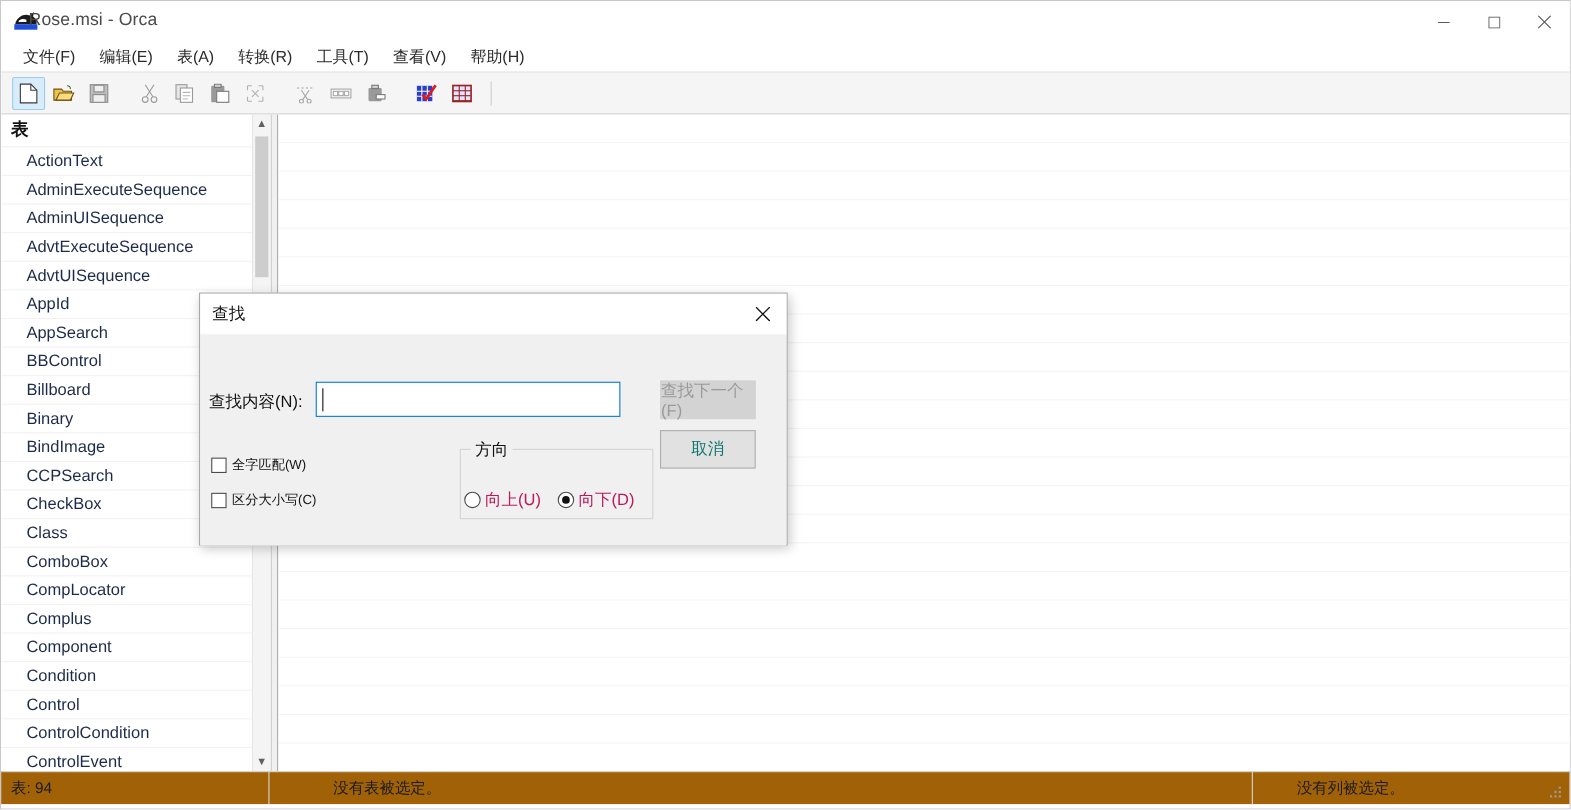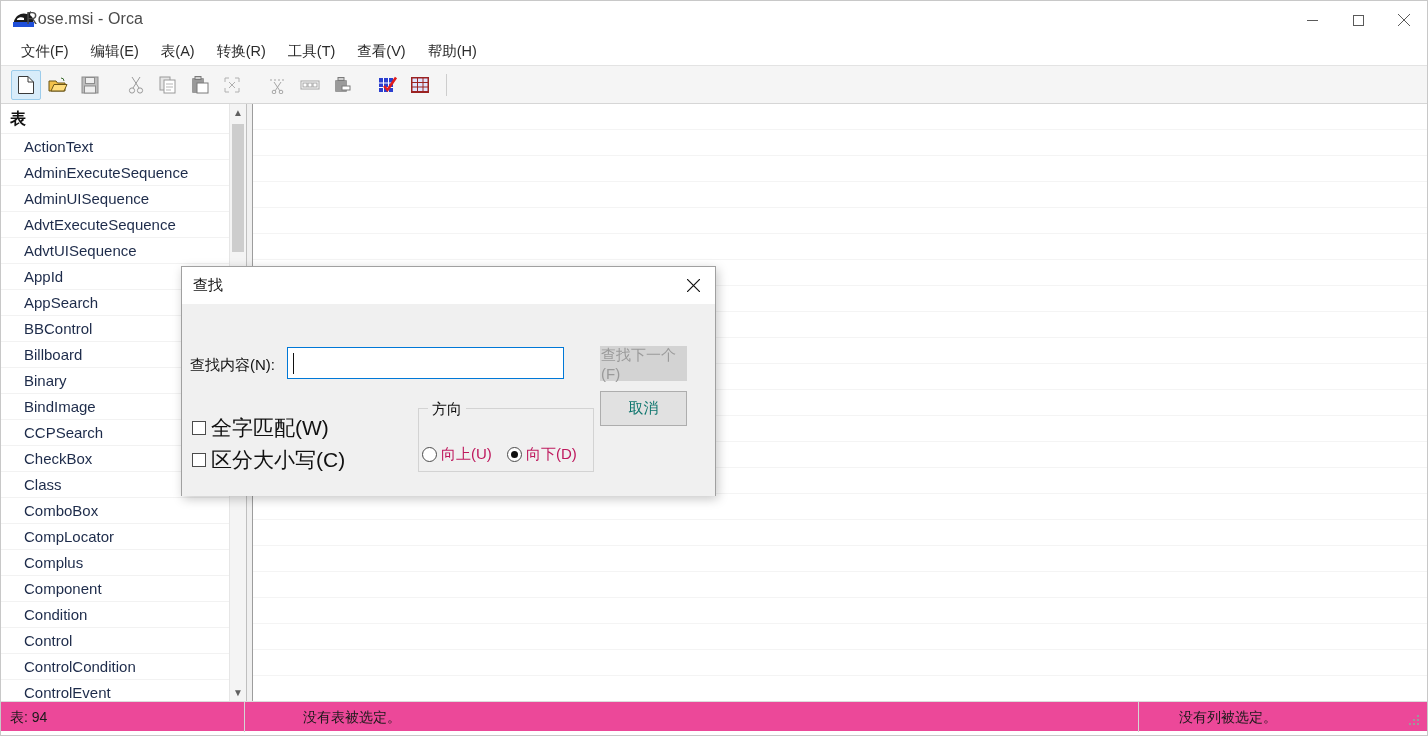--- a/index.html
+++ b/index.html
@@ -62,22 +62,22 @@
      color:#606060;font-size:10px;}
   .sb-arrow.bot{position:absolute;bottom:0;left:0;right:0;}
   .sb-thumb{position:absolute;left:2px;right:2px;top:20px;height:128px;background:#cdcdcd;}
 
   .splitter{width:5px;background:#f0f0f0;border-right:1px solid #9d9d9d;}
 
   .grid-pane{position:relative;flex:1;background:#ffffff;overflow:hidden;}
   .grid-row{height:26px;border-bottom:1px solid #f4f4f4;box-sizing:border-box;}
 
   
-  .statusbar{position:relative;height:30px;background:#ec4899;
-     border-top:1px solid #dcdcdc;display:flex;align-items:center;
+  .statusbar{position:relative;height:30px;background:#a16207;
+     border-top:1px solid #dcdcdc;display:flex;align-items:flex-end;
      font-size:14px;color:#1a1a1a;z-index:3;box-sizing:border-box;}
   .st-cell{height:30px;line-height:30px;padding-left:9px;box-sizing:border-box;
      border-right:1px solid #d5d5d5;white-space:nowrap;}
   .st-1{width:244px;}
   .st-2{flex:1;padding-left:58px;}
   .st-3{width:288px;padding-left:40px;border-right:none;}
   .st-grip{position:absolute;right:6px;bottom:5px;width:12px;height:12px;}
 
   
   .dlg{position:absolute;left:180px;top:265px;width:535px;height:230px;
@@ -89,21 +89,21 @@
      display:flex;align-items:center;justify-content:center;}
   .dlg-body{position:relative;height:192px;background:#f0f0f0;}
 
   .lbl-find{position:absolute;left:8px;top:52px;font-size:15px;color:#111;}
   .find-input{position:absolute;left:105px;top:43px;width:277px;height:32px;
      background:#ffffff;border:1px solid #0078d7;box-sizing:border-box;}
   .caret{position:absolute;left:5px;top:5px;width:1px;height:21px;background:#111;
      animation:blink 1.06s step-end infinite;}
   @keyframes blink{0%,49%{opacity:1}50%,100%{opacity:0}}
 
-  .cb-row{position:absolute;left:10px;display:flex;align-items:center;font-size:21px;color:#111;}
+  .cb-row{position:absolute;left:10px;display:flex;align-items:center;font-size:12px;color:#111;}
   .cb-row.r1{top:110px;}
   .cb-row.r2{top:142px;}
   .cbx{width:14px;height:14px;border:1px solid #4b4b4b;background:#fff;
      margin-right:5px;box-sizing:border-box;flex:none;}
 
   .grp{position:absolute;left:236px;top:104px;width:176px;height:64px;
      border:1px solid #d3d3d3;box-sizing:border-box;}
   .grp-legend{position:absolute;left:246px;top:96px;background:#f0f0f0;
      padding:0 4px;font-size:15px;color:#111;}
   .rad-row{position:absolute;top:141px;display:flex;align-items:center;

